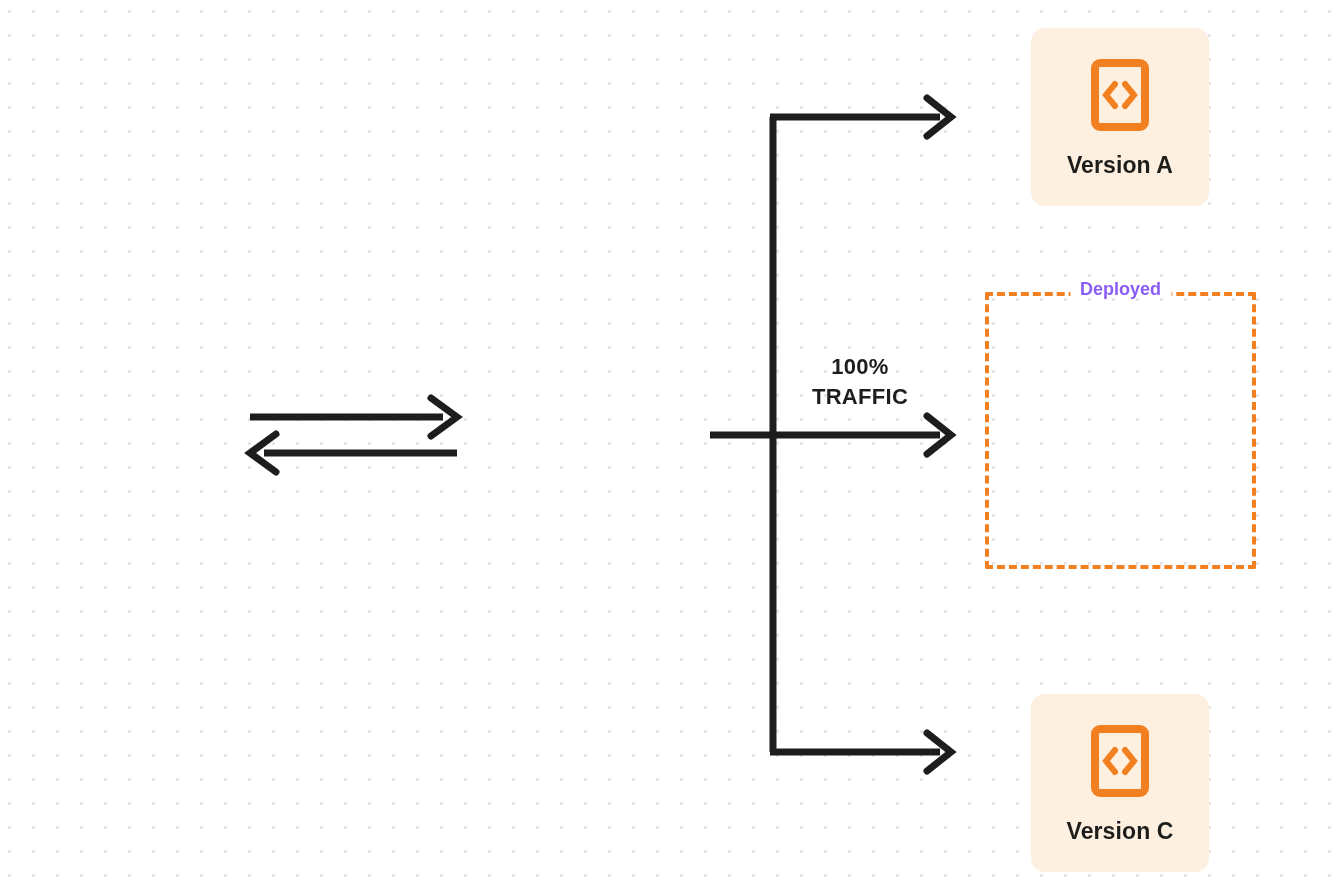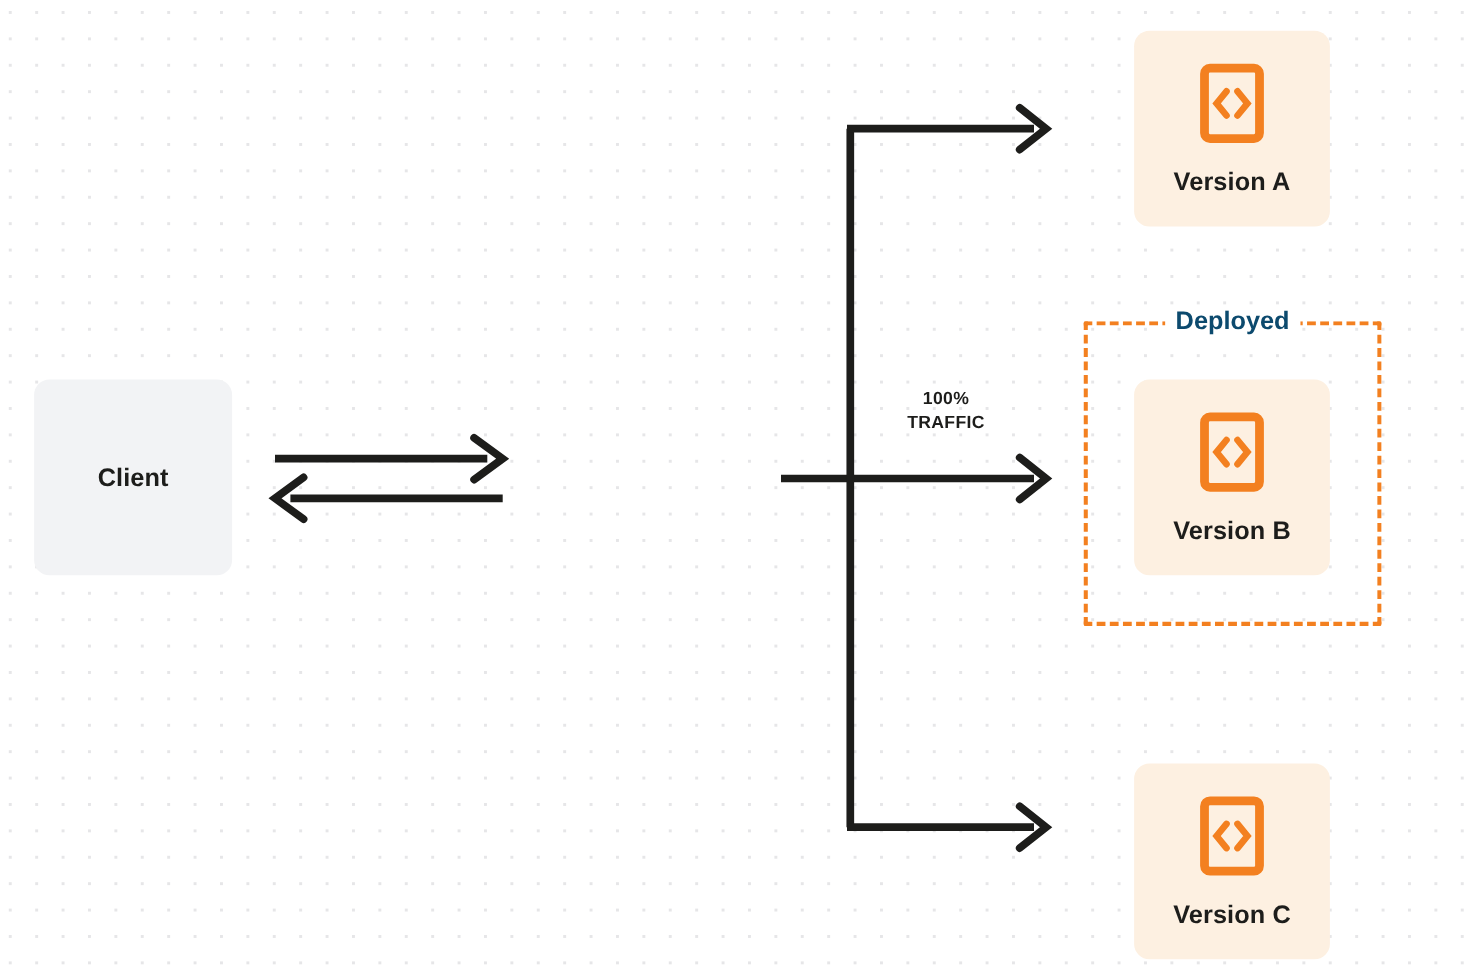--- a/index.html
+++ b/index.html
@@ -95,35 +95,35 @@
     border: 4px dashed #f38020;
     border-radius: 2px;
   }
   #deployed-label {
     position: absolute;
     left: 50%;
     top: -16px;
     transform: translateX(-50%);
     background: #ffffff;
     padding: 0 10px;
-    font-size: 23px;
+    font-size: 18px;
     font-weight: bold;
-    color: #0c4a6e;
+    color: #8b5cf6;
     line-height: 1;
     white-space: nowrap;
   }
 
   
   #traffic-label {
     position: absolute;
     left: 790px;
     top: 352px;
     width: 140px;
     text-align: center;
-    font-size: 16px;
+    font-size: 22px;
     font-weight: bold;
     color: #1d1d1b;
     letter-spacing: 0.3px;
     line-height: 1.35;
   }
   #traffic-label span { display: block; }
 
   
   #connectors {
     position: absolute;
@@ -163,50 +163,37 @@
     <g>
       <path d="M 927 416 L 951 435 L 927 454" stroke="#1d1d1b" stroke-width="7" fill="none" stroke-linecap="round" stroke-linejoin="miter"></path>
     </g>
 
     <g>
       <path d="M 770 752 L 940 752" stroke="#1d1d1b" stroke-width="7" fill="none" stroke-linecap="butt"></path>
       <path d="M 927 733 L 951 752 L 927 771" stroke="#1d1d1b" stroke-width="7" fill="none" stroke-linecap="round" stroke-linejoin="miter"></path>
     </g>
   </svg>
 
-  <div class="node" id="client-node">
-    <div class="node-label">Client</div>
-  </div>
 
 
   <div class="node version-node" id="version-a-node">
     <span class="code-icon">
       <svg width="60" height="74" viewBox="0 0 60 74" xmlns="http://www.w3.org/2000/svg">
         <rect x="5" y="5" width="50" height="64" rx="5" ry="5" fill="none" stroke="#f38020" stroke-width="8"></rect>
         <path d="M 25 26 L 16 37 L 25 48" fill="none" stroke="#f38020" stroke-width="6" stroke-linecap="round" stroke-linejoin="miter"></path>
         <path d="M 35 26 L 44 37 L 35 48" fill="none" stroke="#f38020" stroke-width="6" stroke-linecap="round" stroke-linejoin="miter"></path>
       </svg>
     </span>
     <div class="node-label">Version A</div>
   </div>
 
   <div id="deployed-group">
     <div id="deployed-label">Deployed</div>
   </div>
 
-  <div class="node version-node" id="version-b-node">
-    <span class="code-icon">
-      <svg width="60" height="74" viewBox="0 0 60 74" xmlns="http://www.w3.org/2000/svg">
-        <rect x="5" y="5" width="50" height="64" rx="5" ry="5" fill="none" stroke="#f38020" stroke-width="8"></rect>
-        <path d="M 25 26 L 16 37 L 25 48" fill="none" stroke="#f38020" stroke-width="6" stroke-linecap="round" stroke-linejoin="miter"></path>
-        <path d="M 35 26 L 44 37 L 35 48" fill="none" stroke="#f38020" stroke-width="6" stroke-linecap="round" stroke-linejoin="miter"></path>
-      </svg>
-    </span>
-    <div class="node-label">Version B</div>
-  </div>
 
   <div class="node version-node" id="version-c-node">
     <span class="code-icon">
       <svg width="60" height="74" viewBox="0 0 60 74" xmlns="http://www.w3.org/2000/svg">
         <rect x="5" y="5" width="50" height="64" rx="5" ry="5" fill="none" stroke="#f38020" stroke-width="8"></rect>
         <path d="M 25 26 L 16 37 L 25 48" fill="none" stroke="#f38020" stroke-width="6" stroke-linecap="round" stroke-linejoin="miter"></path>
         <path d="M 35 26 L 44 37 L 35 48" fill="none" stroke="#f38020" stroke-width="6" stroke-linecap="round" stroke-linejoin="miter"></path>
       </svg>
     </span>
     <div class="node-label">Version C</div>

